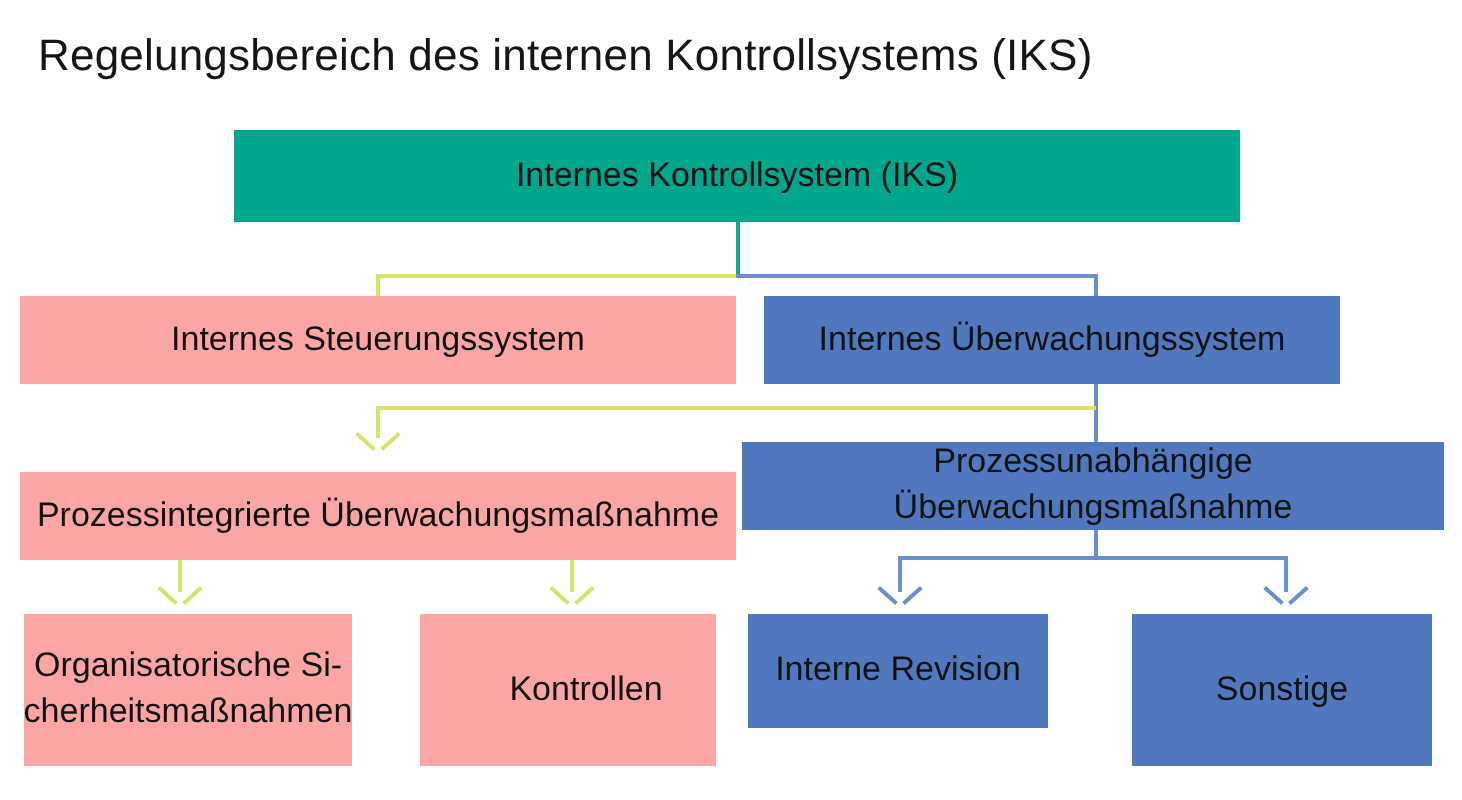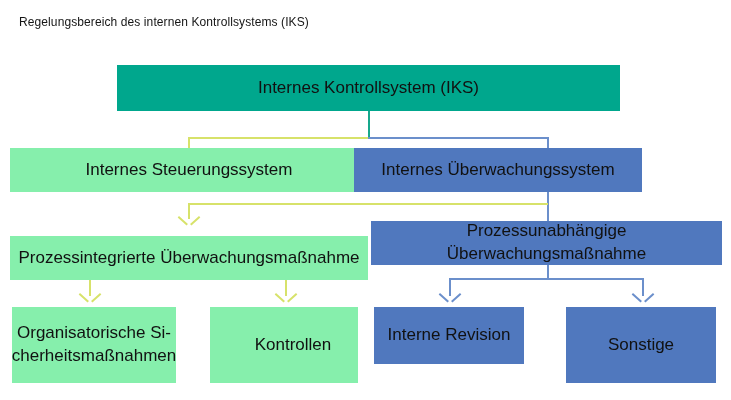--- a/index.html
+++ b/index.html
@@ -20,21 +20,21 @@
     position: absolute;
     left: 0; top: 0;
     width: 731px;
     height: 400px;
   }
 
   .title {
     position: absolute;
     left: 19px;
     top: 15px;
-    font-size: 12px;
+    font-size: 22px;
     font-weight: 400;
     letter-spacing: 0.1px;
     color: #151515;
     white-space: nowrap;
   }
 
   .node {
     position: absolute;
     box-sizing: border-box;
     display: flex;
@@ -45,21 +45,21 @@
     line-height: 1.35;
     color: #111111;
     padding: 2px 6px;
   }
   .node-label {
     display: block;
     white-space: pre-line;
   }
 
   .c-teal   { background: #00a78d; }
-  .c-lime   { background: #86efac; align-items: center; }
+  .c-lime   { background: #fca5a5; align-items: center; }
   .c-blue   { background: #5078be; }
 
   
   .hline, .vline {
     position: absolute;
   }
   .hline { height: 1.6px; }
   .vline { width: 1.6px; }
 
   .l-teal { background: #17a88c; }
@@ -143,21 +143,21 @@
     </div>
 
   <div class="node c-teal" style="left:117px; top:65px; width:503px; height:46px;">
     <span class="node-label">Internes Kontrollsystem (IKS)</span>
   </div>
 
   <div class="node c-lime" style="left:10px; top:148px; width:358px; height:44px;">
     <span class="node-label">Internes Steuerungssystem</span>
   </div>
 
-  <div class="node c-blue" style="left:354px; top:148px; width:288px; height:44px;">
+  <div class="node c-blue" style="left:382px; top:148px; width:288px; height:44px;">
     <span class="node-label">Internes Überwachungssystem</span>
   </div>
 
   <div class="node c-lime" style="left:10px; top:236px; width:358px; height:44px;">
     <span class="node-label">Prozessintegrierte Überwachungsmaßnahme</span>
   </div>
 
   <div class="node c-blue" style="left:371px; top:221px; width:351px; height:44px;">
     <span class="node-label">Prozessunabhängige Überwachungsmaßnahme</span>
   </div>

